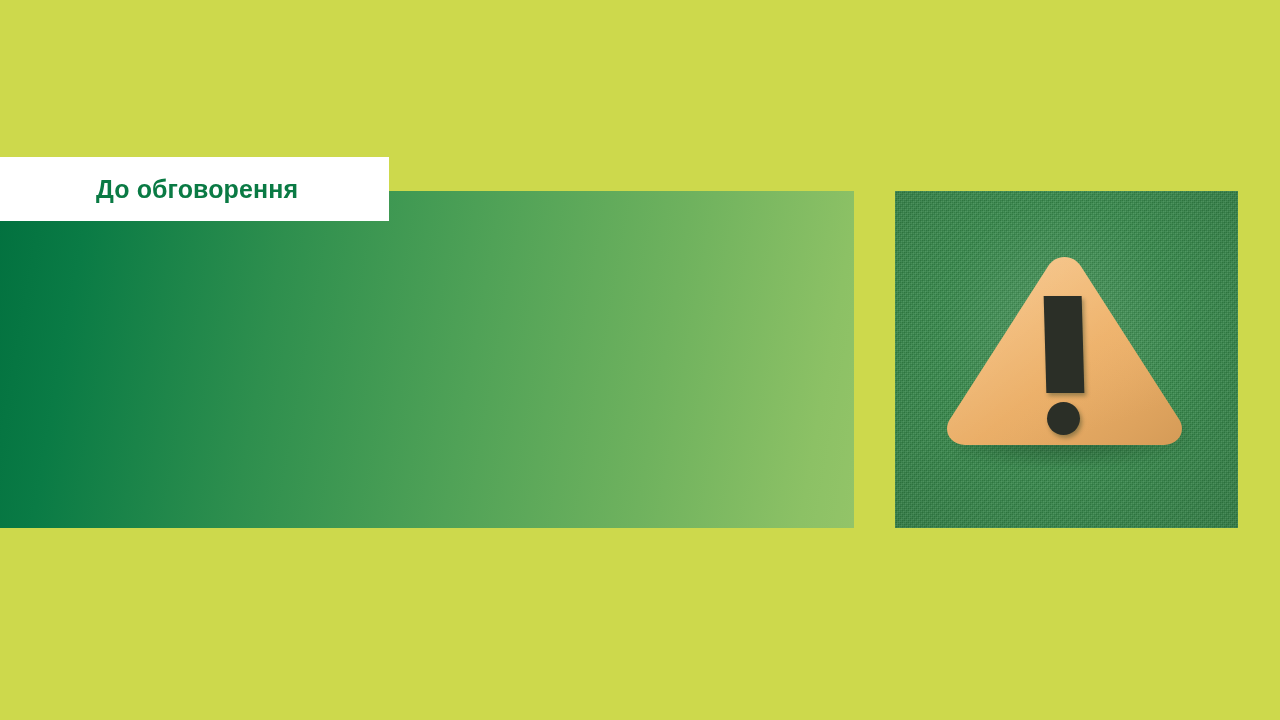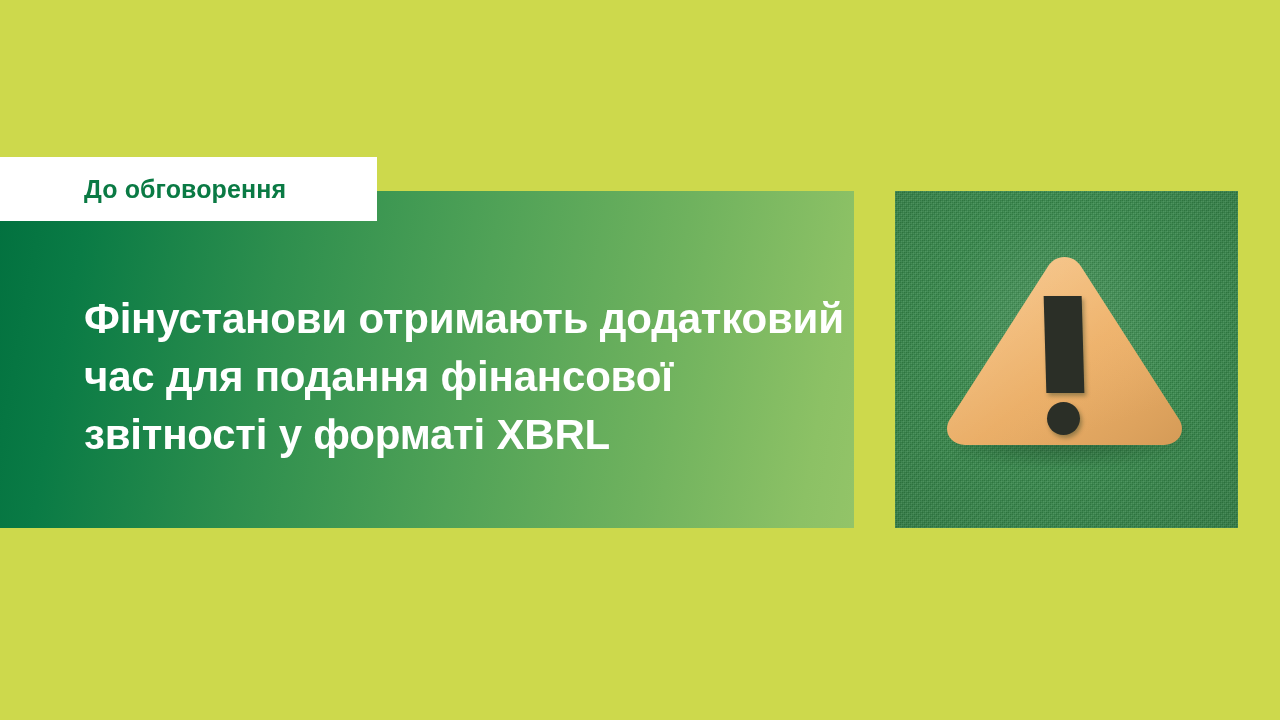--- a/index.html
+++ b/index.html
@@ -36,20 +36,21 @@
   
   #kicker-box {
     position: absolute;
     left: 0;
     top: 157px;
     width: 377px;
     height: 64px;
     background: #ffffff;
     display: flex;
     align-items: center;
+    padding-left: 12px;
   }
   #kicker-label {
     margin-left: 84px;
     color: #0a7a44;
     font-size: 25px;
     font-weight: 700;
     letter-spacing: 0.1px;
     line-height: 1;
     white-space: nowrap;
   }
@@ -151,21 +152,20 @@
 <body>
 
 <div id="stage">
 
   <div id="text-panel"></div>
 
   <div id="kicker-box">
     <span id="kicker-label">До обговорення</span>
   </div>
 
-  <h1 id="headline">Фінустанови отримають додатковий час для подання фінансової звітності у форматі XBRL</h1>
 
   <div id="photo-tile">
     <div class="paper-texture"></div>
     <div class="vignette"></div>
 
     <div id="triangle-shadow"></div>
 
     <div id="warning-triangle">
       <svg viewBox="0 0 243 196" xmlns="http://www.w3.org/2000/svg" aria-hidden="true">
         <defs>

